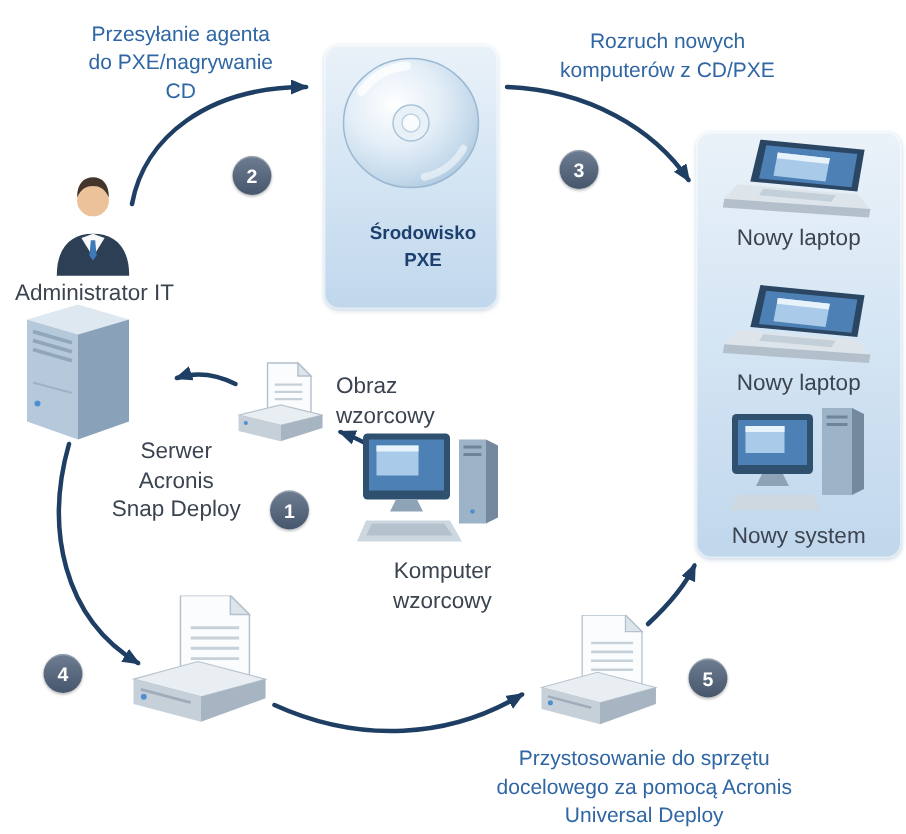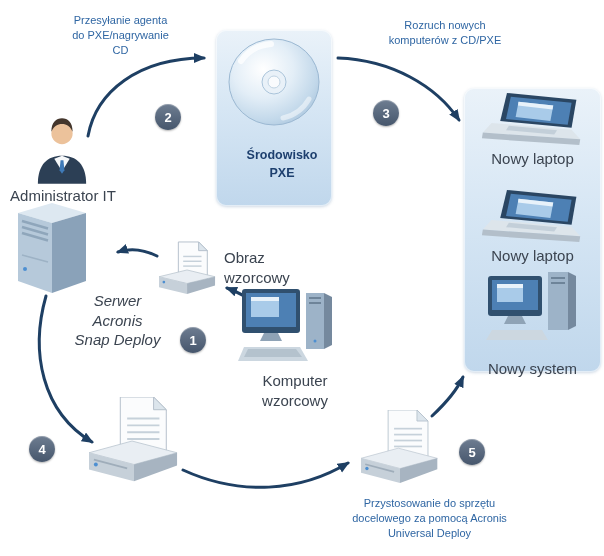--- a/index.html
+++ b/index.html
@@ -8,21 +8,21 @@
     font-family:"Liberation Sans",sans-serif;
   }
   .panel{
     position:absolute;border-radius:10px;z-index:1;
     background:linear-gradient(180deg,#eaf2f9 0%,#d6e6f4 45%,#c0d7ec 100%);
     box-shadow:inset 0 0 0 1px rgba(255,255,255,.55), 0 1px 3px rgba(120,150,180,.35);
   }
   .arrows{position:absolute;left:0;top:0;z-index:2;pointer-events:none;}
   .icon{position:absolute;z-index:3;}
   .txt{position:absolute;z-index:3;white-space:pre-line;}
-  .caption-blue{color:#2f66a3;font-size:11px;line-height:1.35;text-align:center;}
+  .caption-blue{color:#2f66a3;font-size:14px;line-height:1.35;text-align:center;}
   .label-dark{color:#3b4450;font-size:15px;line-height:1.3;text-align:center;}
   .label-left{text-align:left;}
   .pxe-label{color:#1d3f6e;font-weight:bold;font-size:12.5px;line-height:1.45;text-align:center;}
   .badge{
     position:absolute;z-index:4;width:26px;height:26px;border-radius:50%;
     background:linear-gradient(180deg,#6e7d91 0%,#46566c 100%);
     color:#fff;font-size:13px;font-weight:bold;
     display:flex;align-items:center;justify-content:center;
     box-shadow:0 1px 2px rgba(0,0,0,.3), inset 0 1px 0 rgba(255,255,255,.25);
   }
@@ -62,21 +62,21 @@
   <svg class="icon" style="left:6px;top:197px;" width="92" height="100" viewBox="0 0 92 100">
     <polygon points="12,16 46,6 80,16 46,26" fill="#dde8f1"></polygon>
     <polygon points="12,16 46,26 46,96 12,84" fill="#b6c9da"></polygon>
     <polygon points="46,26 80,16 80,84 46,96" fill="#8aa2b9"></polygon>
     <line x1="16" y1="24" x2="42" y2="31.5" stroke="#8fa6bb" stroke-width="2.5"></line>
     <line x1="16" y1="30" x2="42" y2="37.5" stroke="#8fa6bb" stroke-width="2.5"></line>
     <line x1="16" y1="36" x2="42" y2="43.5" stroke="#8fa6bb" stroke-width="2.5"></line>
     <line x1="16" y1="58" x2="42" y2="65" stroke="#9db2c5" stroke-width="1.5"></line>
     <circle cx="19" cy="72" r="2" fill="#4d8fd1"></circle>
   </svg>
-  <div class="txt label-dark" style="left:70px;top:291px;width:95px;font-style:italic;">Serwer
+  <div class="txt label-dark" style="left:70px;top:291px;width:95px;">Serwer
 Acronis
 Snap Deploy</div>
 
   <svg class="icon" style="left:227px;top:37px;" width="94" height="90" viewBox="0 0 94 90">
     <defs>
       <radialGradient id="cdg" cx="38%" cy="35%" r="75%">
         <stop offset="0%" stop-color="#ffffff"></stop>
         <stop offset="45%" stop-color="#e3eef7"></stop>
         <stop offset="80%" stop-color="#c2d8ea"></stop>
         <stop offset="100%" stop-color="#a9c4dc"></stop>
@@ -153,21 +153,21 @@
     <polygon points="82,6 90,10 90,60 82,64" fill="#75899e"></polygon>
     <line x1="65" y1="12" x2="79" y2="12" stroke="#6e8499" stroke-width="2"></line>
     <line x1="65" y1="17" x2="79" y2="17" stroke="#6e8499" stroke-width="2"></line>
     <rect x="2" y="10" width="54" height="40" rx="3" fill="#30506f"></rect>
     <rect x="6" y="14" width="46" height="30" fill="#4d80b4"></rect>
     <rect x="11" y="18" width="26" height="18" fill="#a9cbe9"></rect>
     <rect x="11" y="18" width="26" height="4" fill="#e8f2fa"></rect>
     <polygon points="22,50 36,50 40,58 18,58" fill="#8fa3b6"></polygon>
     <polygon points="6,64 56,64 62,74 0,74" fill="#ccd7e0"></polygon>
   </svg>
-  <div class="txt label-dark" style="left:464px;top:348px;width:137px;margin-top:11px;">Nowy system</div>
+  <div class="txt label-dark" style="left:464px;top:348px;width:137px;">Nowy system</div>
 
   <svg class="icon" style="left:88px;top:397px;" width="92" height="90" viewBox="0 0 94 92">
     <path d="M33,0 h34 l13,13 v45 h-47 z" fill="#fbfcfd" stroke="#b4c0cb"></path>
     <path d="M67,0 l13,13 h-13 z" fill="#dce5ec" stroke="#b4c0cb"></path>
     <line x1="40" y1="22" x2="73" y2="22" stroke="#c6d1da" stroke-width="2"></line>
     <line x1="40" y1="29" x2="73" y2="29" stroke="#c6d1da" stroke-width="2"></line>
     <line x1="40" y1="36" x2="73" y2="36" stroke="#c6d1da" stroke-width="2"></line>
     <line x1="40" y1="43" x2="73" y2="43" stroke="#c6d1da" stroke-width="2"></line>
     <polygon points="1,57 45,45 91,57 47,69" fill="#e9eef3" stroke="#b9c4ce" stroke-width="0.8"></polygon>
     <polygon points="1,57 47,69 47,86 1,74" fill="#c6d0d9"></polygon>

